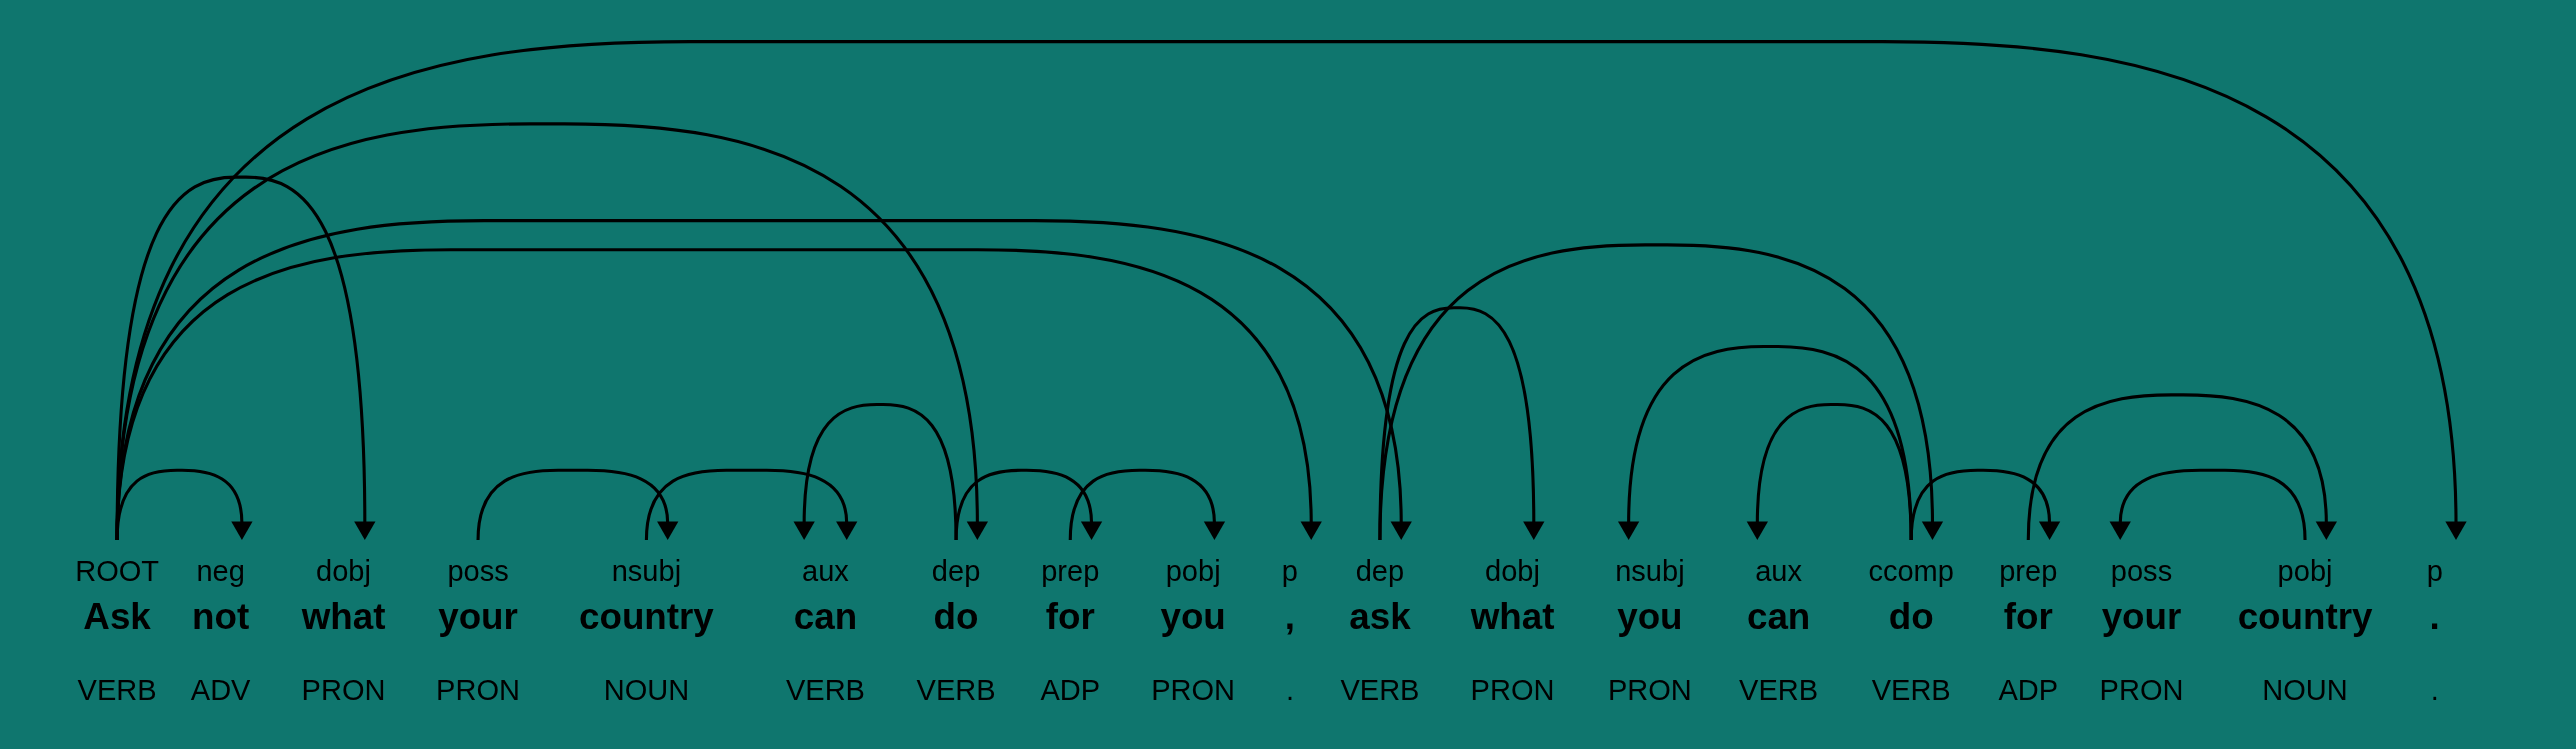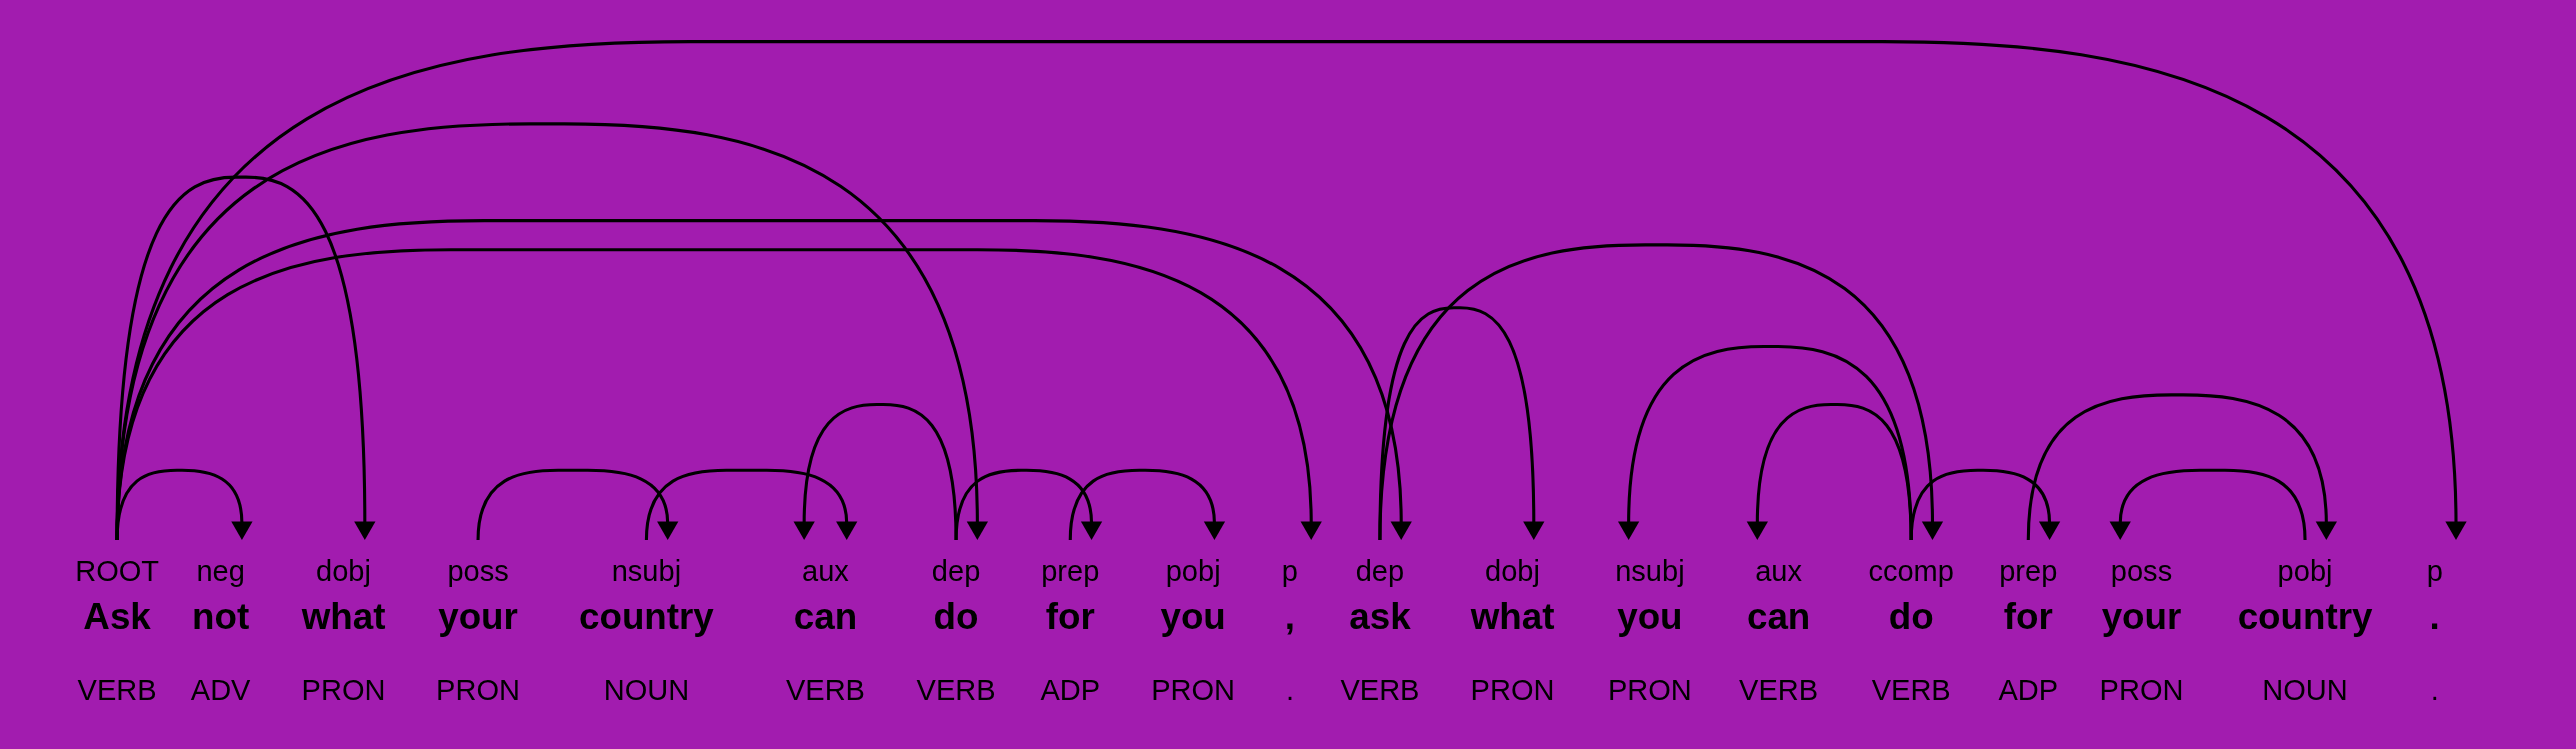--- a/index.html
+++ b/index.html
@@ -8,21 +8,21 @@
     background: #ffffff;
   }
   body {
     font-family: "Liberation Sans", sans-serif;
     color: #000000;
   }
   #viz-root {
     position: relative;
     width: 2576px;
     height: 750px;
-    background: #a21caf;
+    background: #0f766e;
     overflow: hidden;
   }
   #dep-svg {
     display: block;
     width: 2576px;
     height: 750px;
   }
   .arc-path {
     fill: none;
     stroke: #000000;

